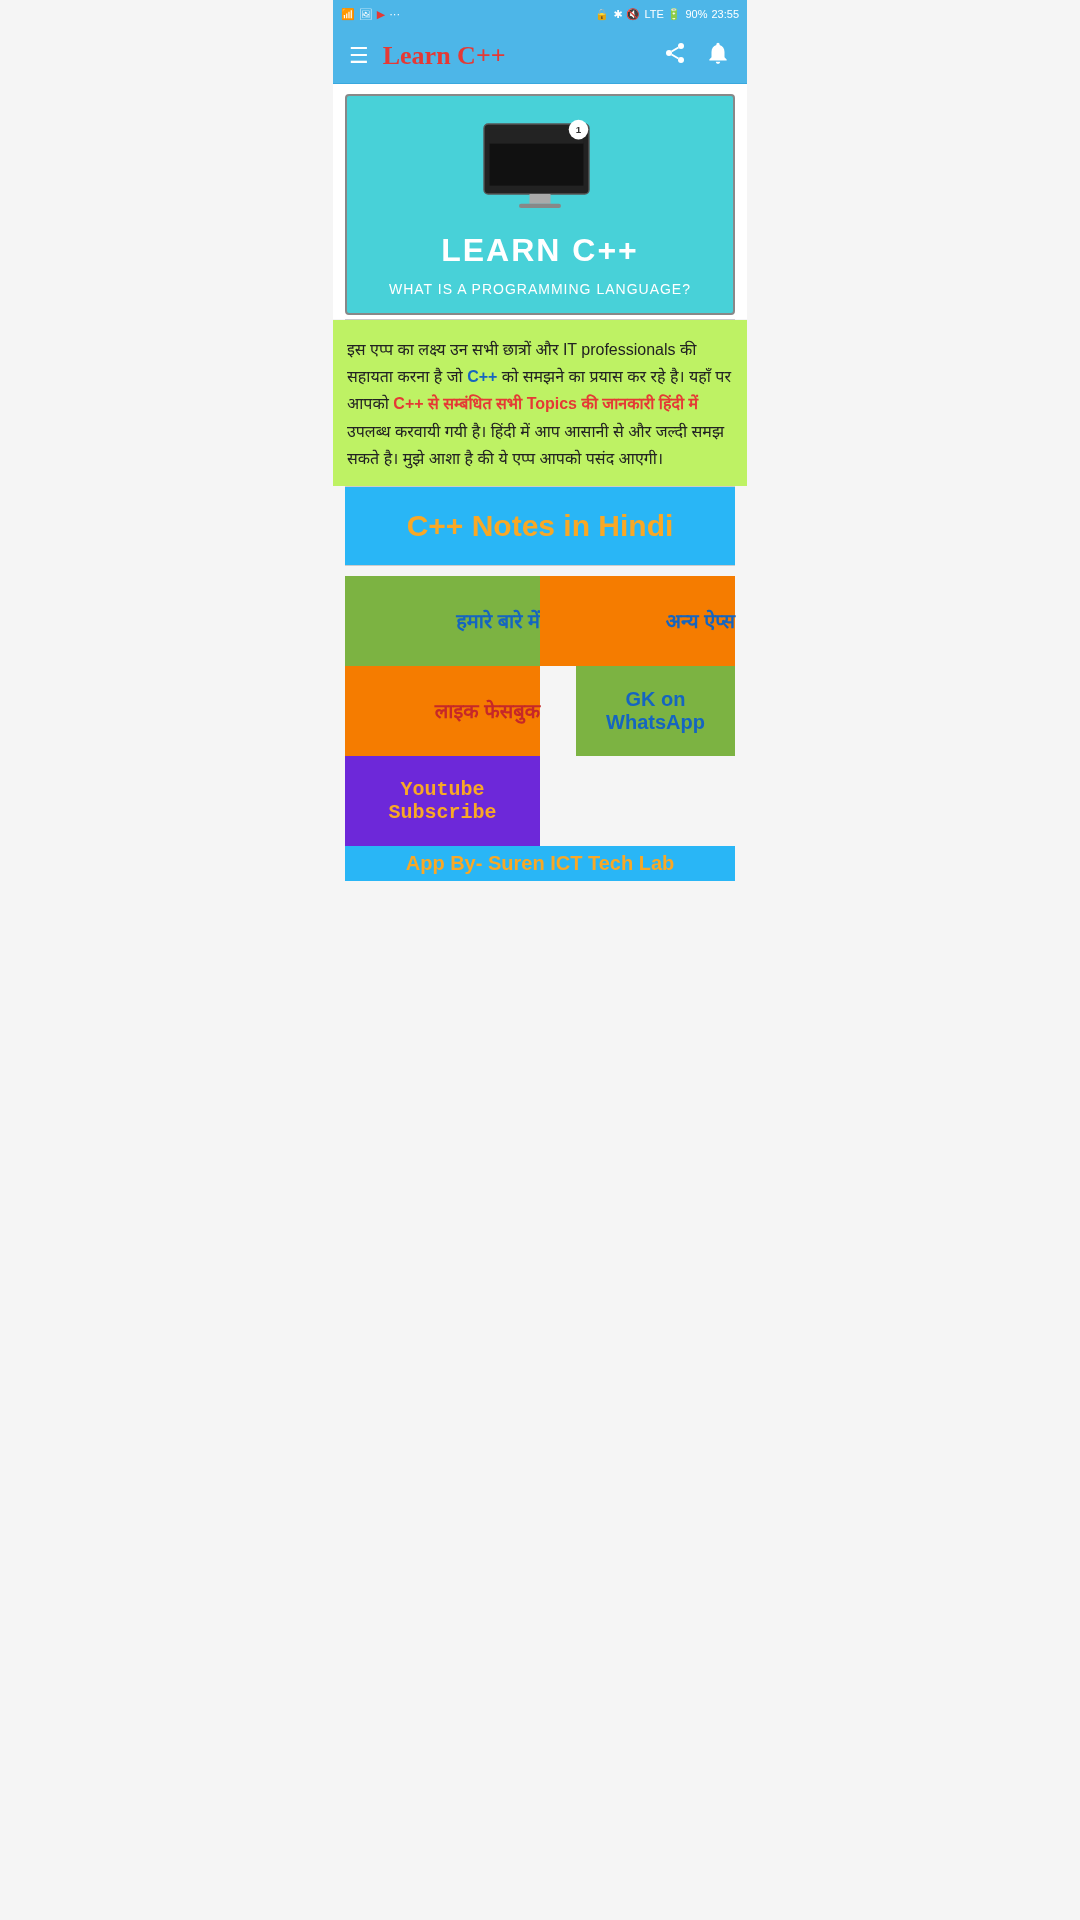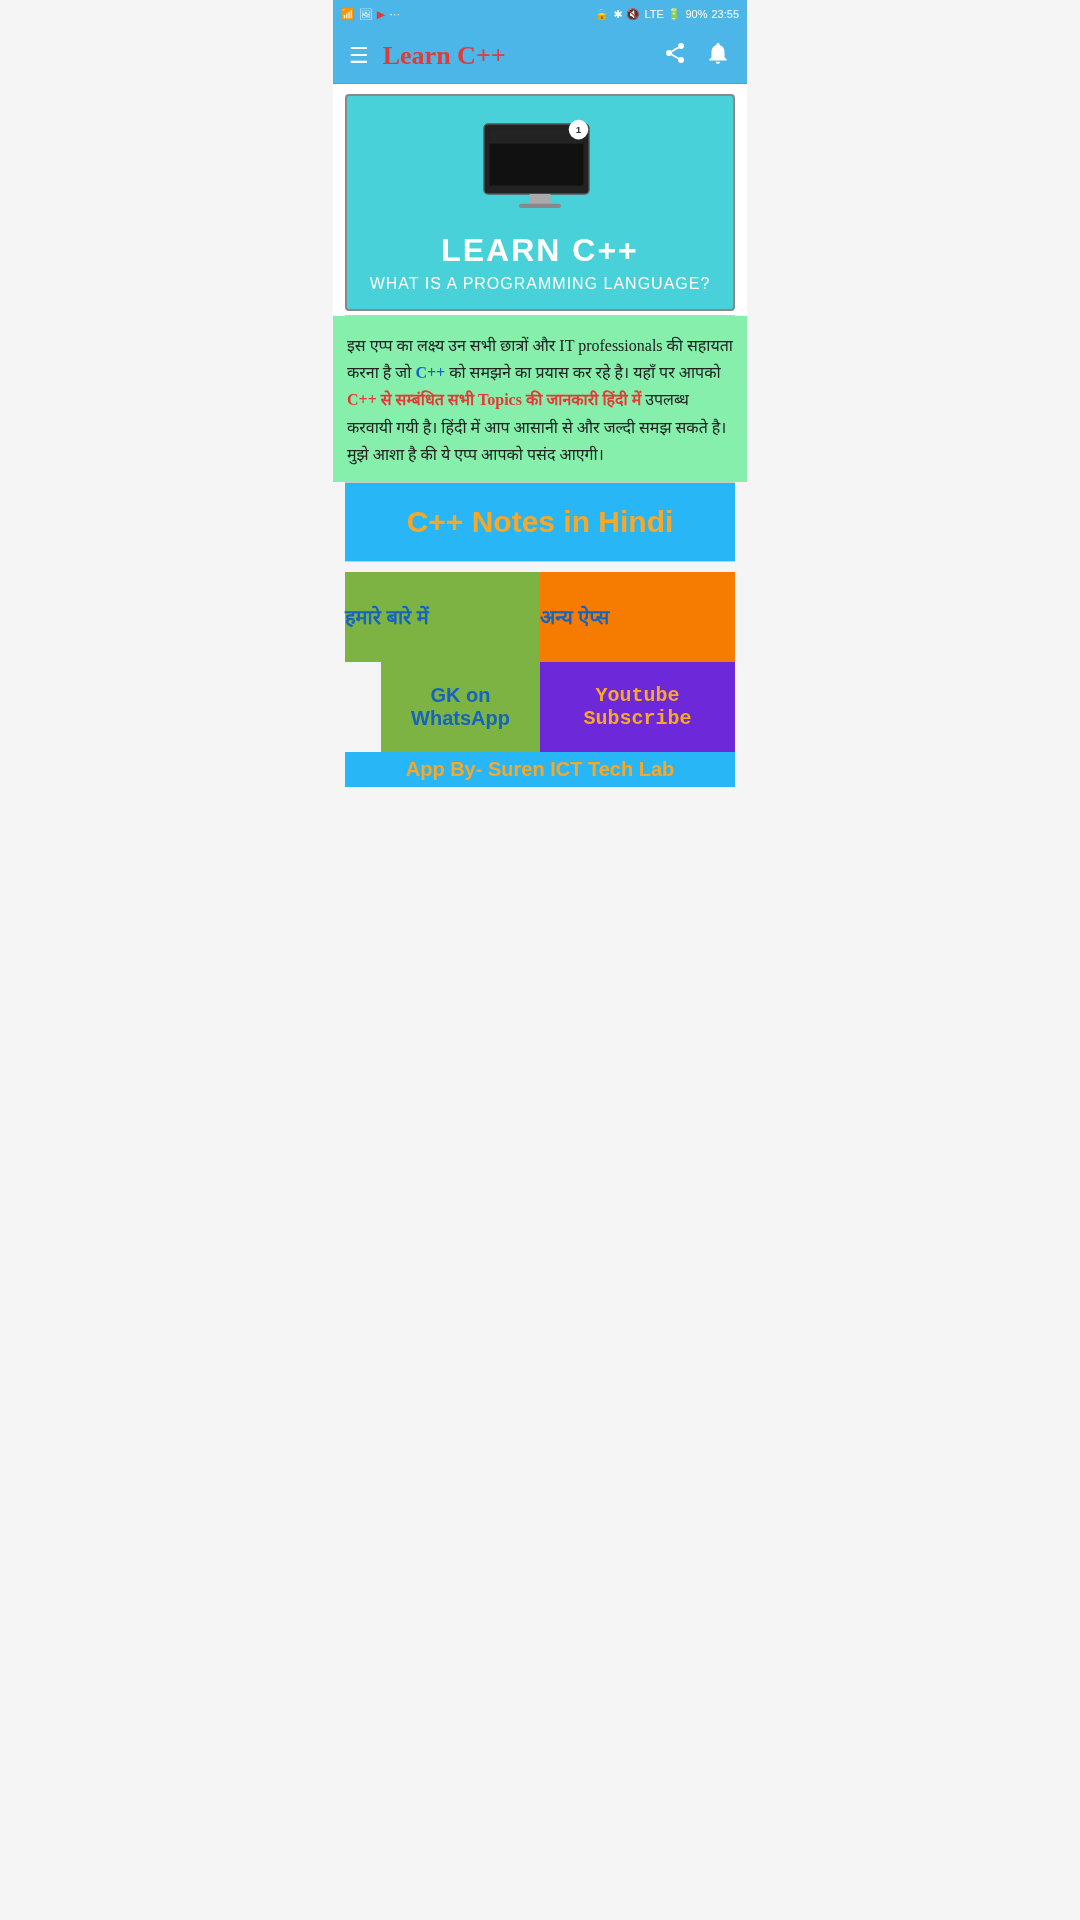--- a/index.html
+++ b/index.html
@@ -100,41 +100,40 @@
       height: 100px;
     }
     .banner-title {
       font-size: 32px;
       font-weight: 900;
       color: #fff;
       letter-spacing: 2px;
       font-family: Arial Black, sans-serif;
     }
     .banner-subtitle {
-      font-size: 16px;
+      font-size: 14px;
       color: #fff;
       letter-spacing: 1px;
-      margin-top: 6px;
+      margin-top: 12px;
     }
 
     
     .divider {
       height: 1px;
       background: #ccc;
       margin: 0 12px;
     }
 
     
     .description {
-      background: #86efac;
+      background: #bef264;
       padding: 16px 14px 14px 14px;
       font-size: 16px;
       color: #222;
       line-height: 1.7;
-      font-family: Liberation Serif, serif;
     }
     .description .highlight-blue {
       color: #1565c0;
       font-weight: bold;
     }
     .description .highlight-red {
       color: #e53935;
       font-weight: bold;
     }
 
@@ -155,21 +154,21 @@
     
     .grid-container {
       display: grid;
       grid-template-columns: 1fr 1fr;
       gap: 0;
       margin: 10px 12px 0 12px;
     }
     .grid-btn {
       display: flex;
       align-items: center;
-      justify-content: flex-start;
+      justify-content: flex-end;
       height: 90px;
       font-size: 20px;
       font-weight: bold;
       cursor: pointer;
       border: none;
       outline: none;
     }
     .btn-green { background: #7cb342; color: #1565c0; }
     .btn-orange { background: #f57c00; color: #1565c0; }
     .btn-orange2 { background: #f57c00; color: #c62828; }
@@ -272,20 +271,23 @@
 
 <div class="divider"></div>
 
 <div class="grid-container">
   <button class="grid-btn btn-green">
     <span>हमारे बारे में</span>
   </button>
   <button class="grid-btn btn-orange">
     <span>अन्य ऐप्स</span>
   </button>
+  <button class="grid-btn btn-orange2">
+    <span>लाइक फेसबुक</span>
+  </button>
   <button class="grid-btn btn-green2">
     <span>GK on WhatsApp</span>
   </button>
   <button class="grid-btn btn-purple">
     <span>Youtube Subscribe</span>
   </button>
 </div>
 
 <div class="footer">
   <span class="footer-text">App By- Suren ICT Tech Lab</span>

